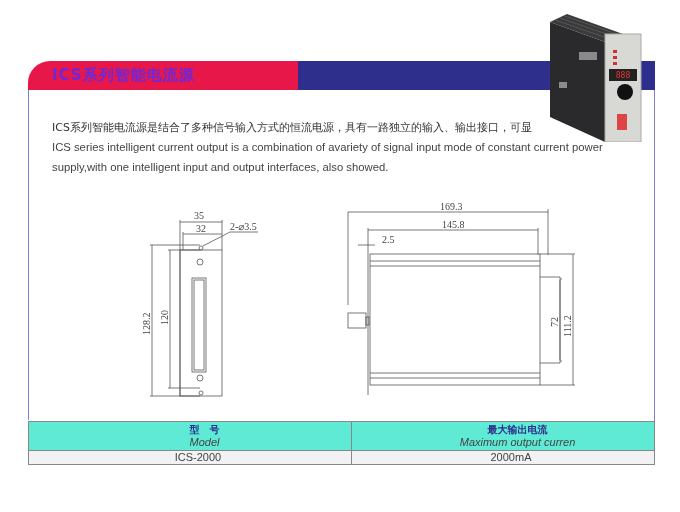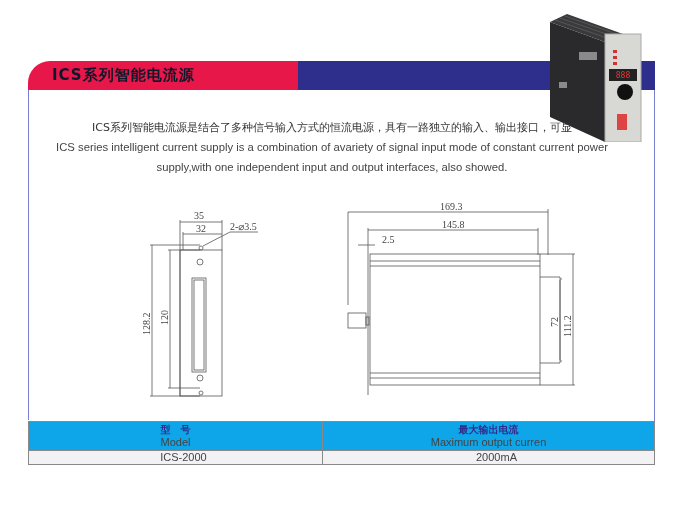--- a/index.html
+++ b/index.html
@@ -1,32 +1,32 @@
 <!DOCTYPE html>
 <html><head>
 <meta charset="utf-8">
 <style>
   html,body{margin:0;padding:0;background:#fff;}
   body{width:680px;height:512px;position:relative;overflow:hidden;font-family:"DejaVu Sans","Liberation Sans",sans-serif;}
   .frame-left{position:absolute;left:28px;top:90px;width:1px;height:330px;background:#7b7fd0;}
   .frame-right{position:absolute;left:654px;top:90px;width:1px;height:332px;background:#7b7fd0;}
   .banner-red{position:absolute;left:28px;top:61px;width:270px;height:29px;background:#e8174a;border-top-left-radius:22px;}
   .banner-blue{position:absolute;left:298px;top:61px;width:357px;height:29px;background:#2e2e8c;}
-  .banner-title{position:absolute;left:52px;top:66px;color:#0f172a;font-weight:bold;font-size:15px;letter-spacing:1px;font-family:"DejaVu Sans",sans-serif;}
+  .banner-title{position:absolute;left:52px;top:66px;color:#6d28d9;font-weight:bold;font-size:15px;letter-spacing:1px;font-family:"DejaVu Sans",sans-serif;}
   .product{position:absolute;left:545px;top:12px;width:115px;height:130px;}
-  .desc{position:absolute;left:52px;top:118px;width:560px;color:#333;text-align:center;}
+  .desc{position:absolute;left:52px;top:118px;width:560px;color:#333;}
   .desc .zh{font-size:11px;line-height:19px;margin:0;}
   .desc .en{font-family:"Liberation Sans",sans-serif;font-size:11.3px;line-height:19px;margin:1px 0 0 0;color:#444;}
   .drawing{position:absolute;}
   table.spec{position:absolute;left:28px;top:421px;width:627px;border-collapse:collapse;font-family:"Liberation Sans",sans-serif;font-size:11px;color:#444;}
   table.spec td{border:1px solid #888;text-align:center;padding:0;height:13px;line-height:13px;}
-  table.spec tr.head td{background:#0ea5e9;height:28px;line-height:12px;}
+  table.spec tr.head td{background:#5eead4;height:28px;line-height:12px;padding-left:29px;}
   table.spec tr.alt td{background:#f2f2f4;padding-left:16px;}
   .hz{color:#2e2e8c;font-weight:bold;font-size:10px;display:block;font-family:"DejaVu Sans",sans-serif;}
-  .he{display:block;}
+  .he{display:block;font-style:italic;}
 </style>
 </head>
 <body>
 
 <div class="frame-left"></div>
 <div class="frame-right"></div>
 
 <div class="banner-red"></div>
 <div class="banner-blue"></div>
 <div class="banner-title">ICS系列智能电流源</div>
@@ -46,22 +46,22 @@
   <rect x="64" y="57" width="28" height="12" fill="#222"></rect>
   <text x="78" y="66" font-size="8" fill="#e33" text-anchor="middle" font-family="DejaVu Sans Mono, monospace">888</text>
   <circle cx="80" cy="80" r="8" fill="#111"></circle>
   <rect x="72" y="102" width="10" height="16" fill="#d44"></rect>
   <rect x="14" y="70" width="8" height="6" fill="#ccc" opacity="0.6"></rect>
   <rect x="34" y="40" width="18" height="8" fill="#ccc" opacity="0.6"></rect>
 </svg>
 
 <div class="desc">
   <p class="zh">ICS系列智能电流源是结合了多种信号输入方式的恒流电源，具有一路独立的输入、输出接口，可显</p>
-  <p class="en">ICS series intelligent current supply is a combination of avariety of signal input mode of constant current power</p>
-  <p class="en">supply,with one independent input and output interfaces, also showed.</p>
+  <p class="en">ICS series intelligent current output is a combination of avariety of signal input mode of constant current power</p>
+  <p class="en">supply,with one intelligent input and output interfaces, also showed.</p>
 </div>
 
 <svg class="drawing" style="left:130px;top:200px;" width="150" height="200" viewBox="0 0 150 200">
   <g fill="none" stroke="#555" stroke-width="0.8" font-family="Liberation Serif, serif">
     <rect x="50" y="50" width="42" height="146"></rect>
     <line x1="50" y1="20" x2="50" y2="196"></line>
     <line x1="92" y1="20" x2="92" y2="50"></line>
     <line x1="50" y1="22" x2="92" y2="22"></line>
     <line x1="53" y1="34" x2="92" y2="34"></line>
     <line x1="53" y1="32" x2="53" y2="50"></line>

